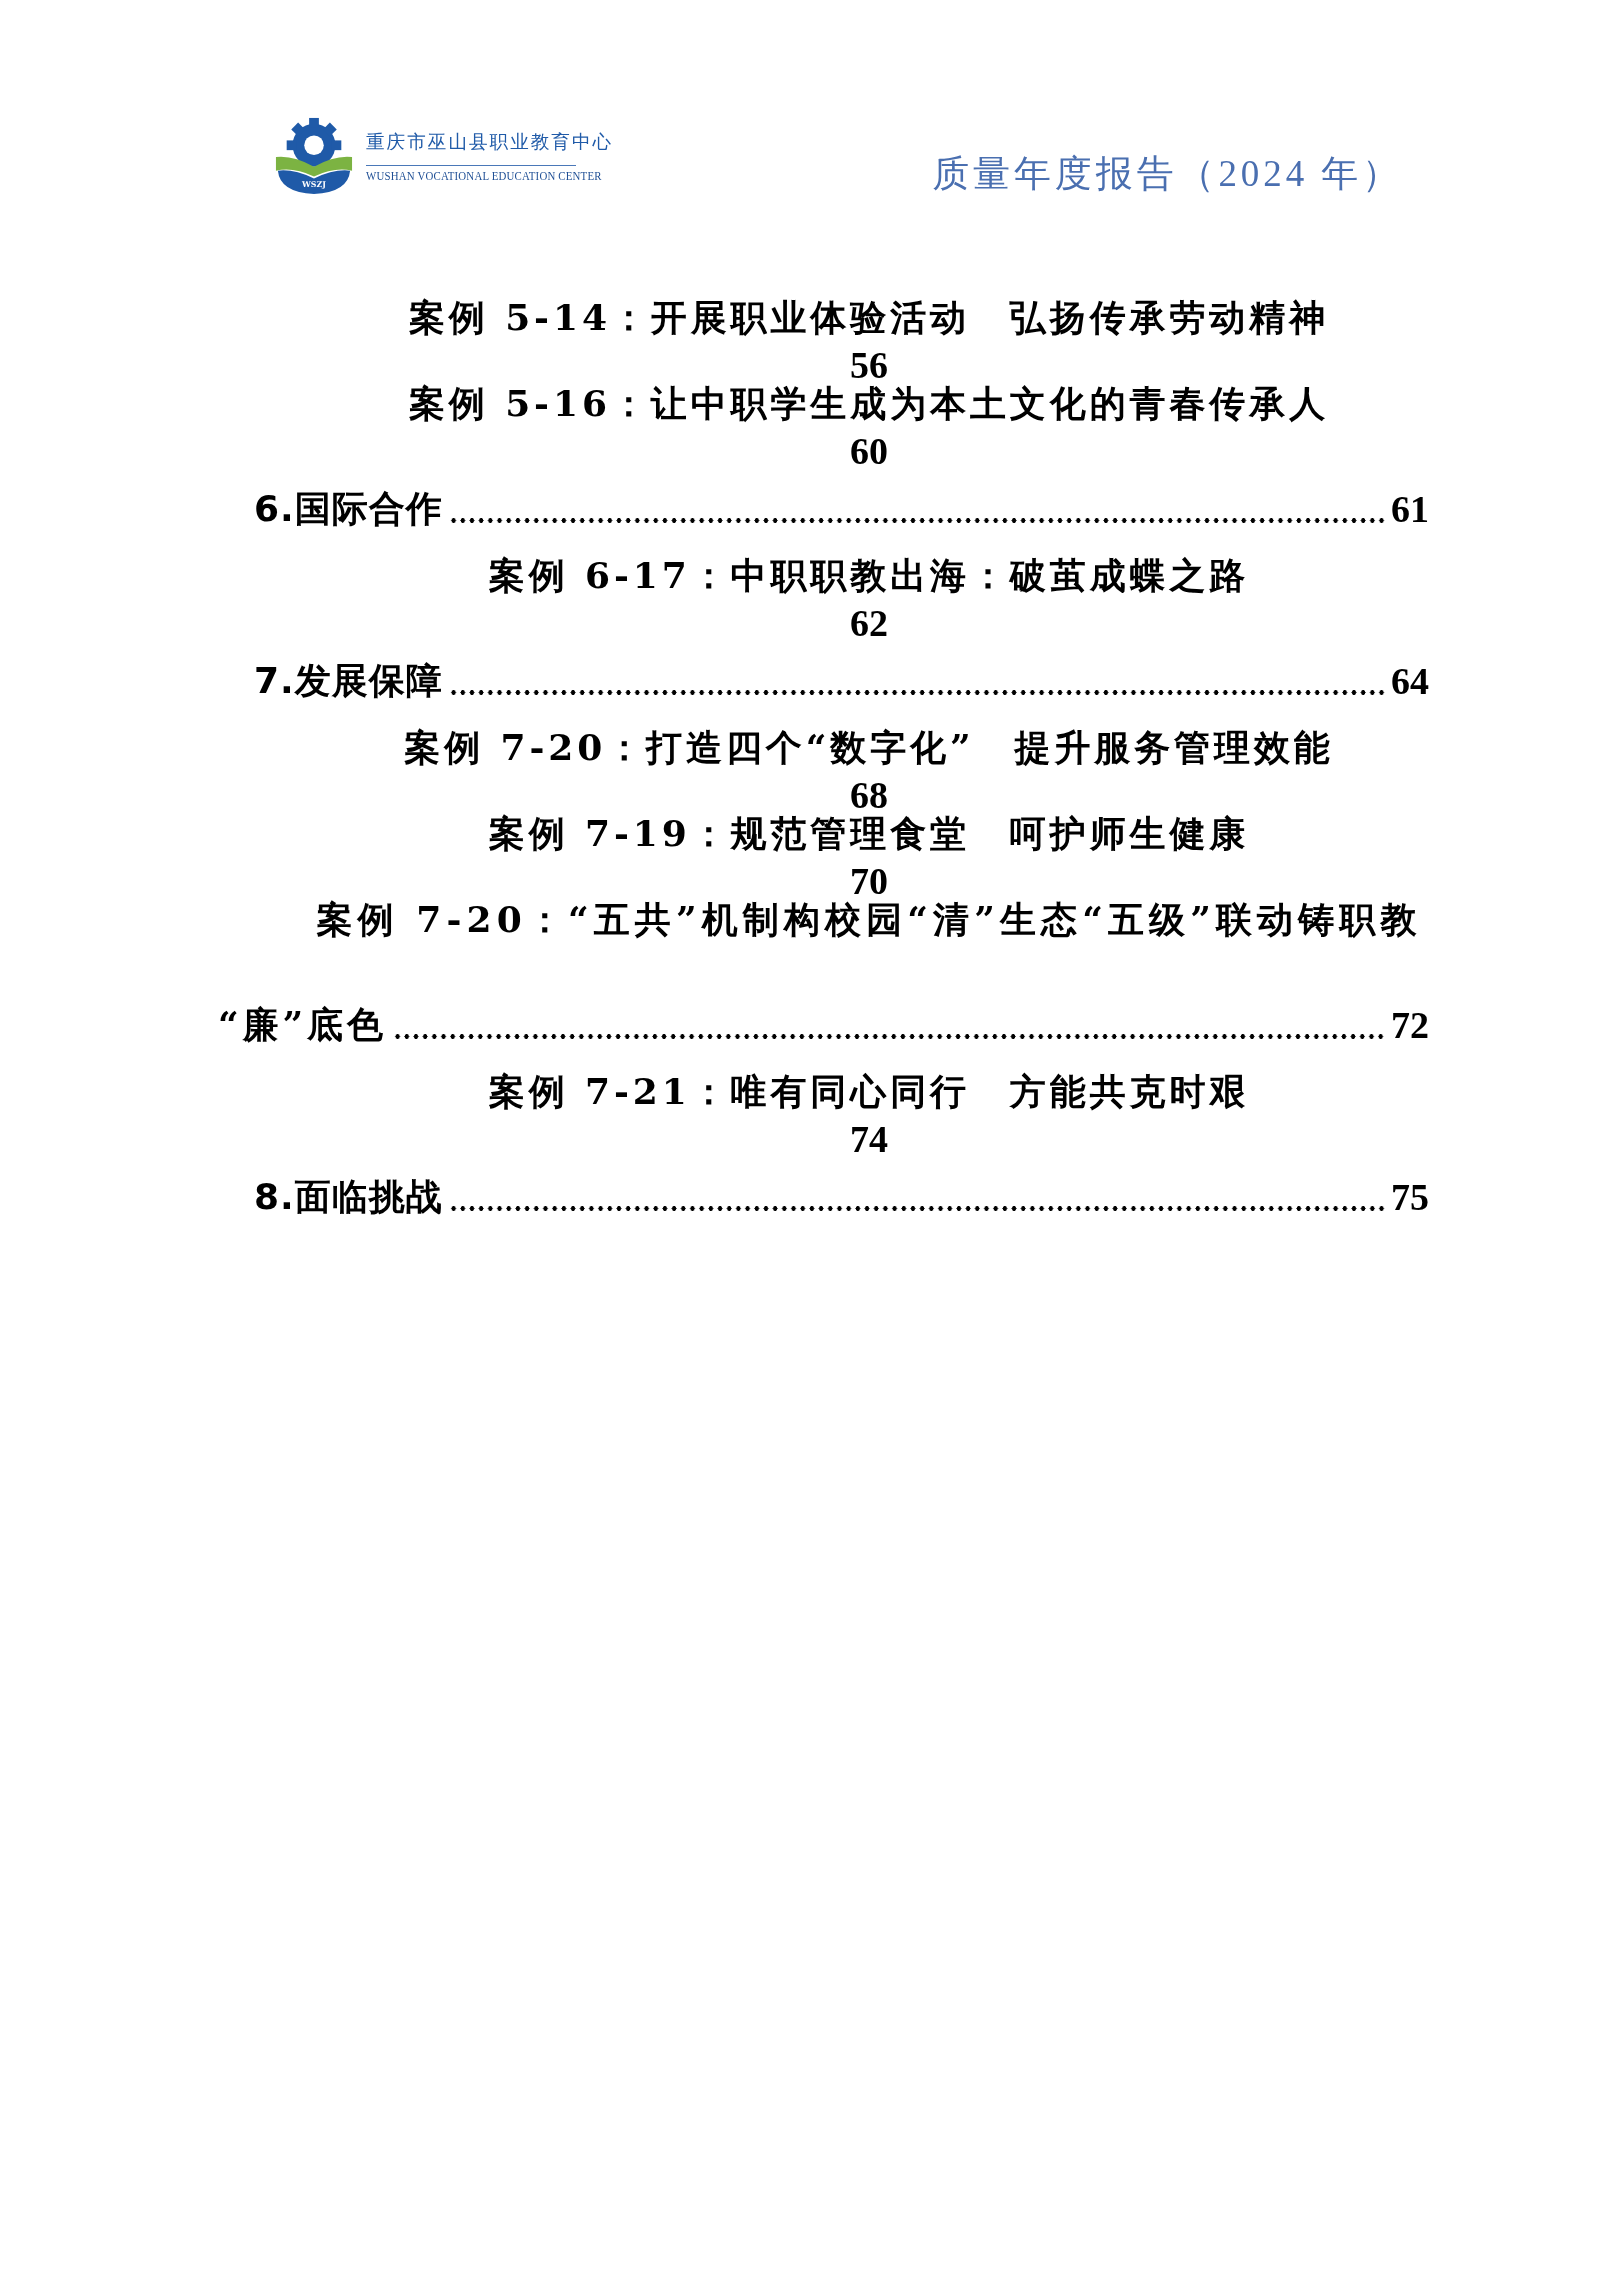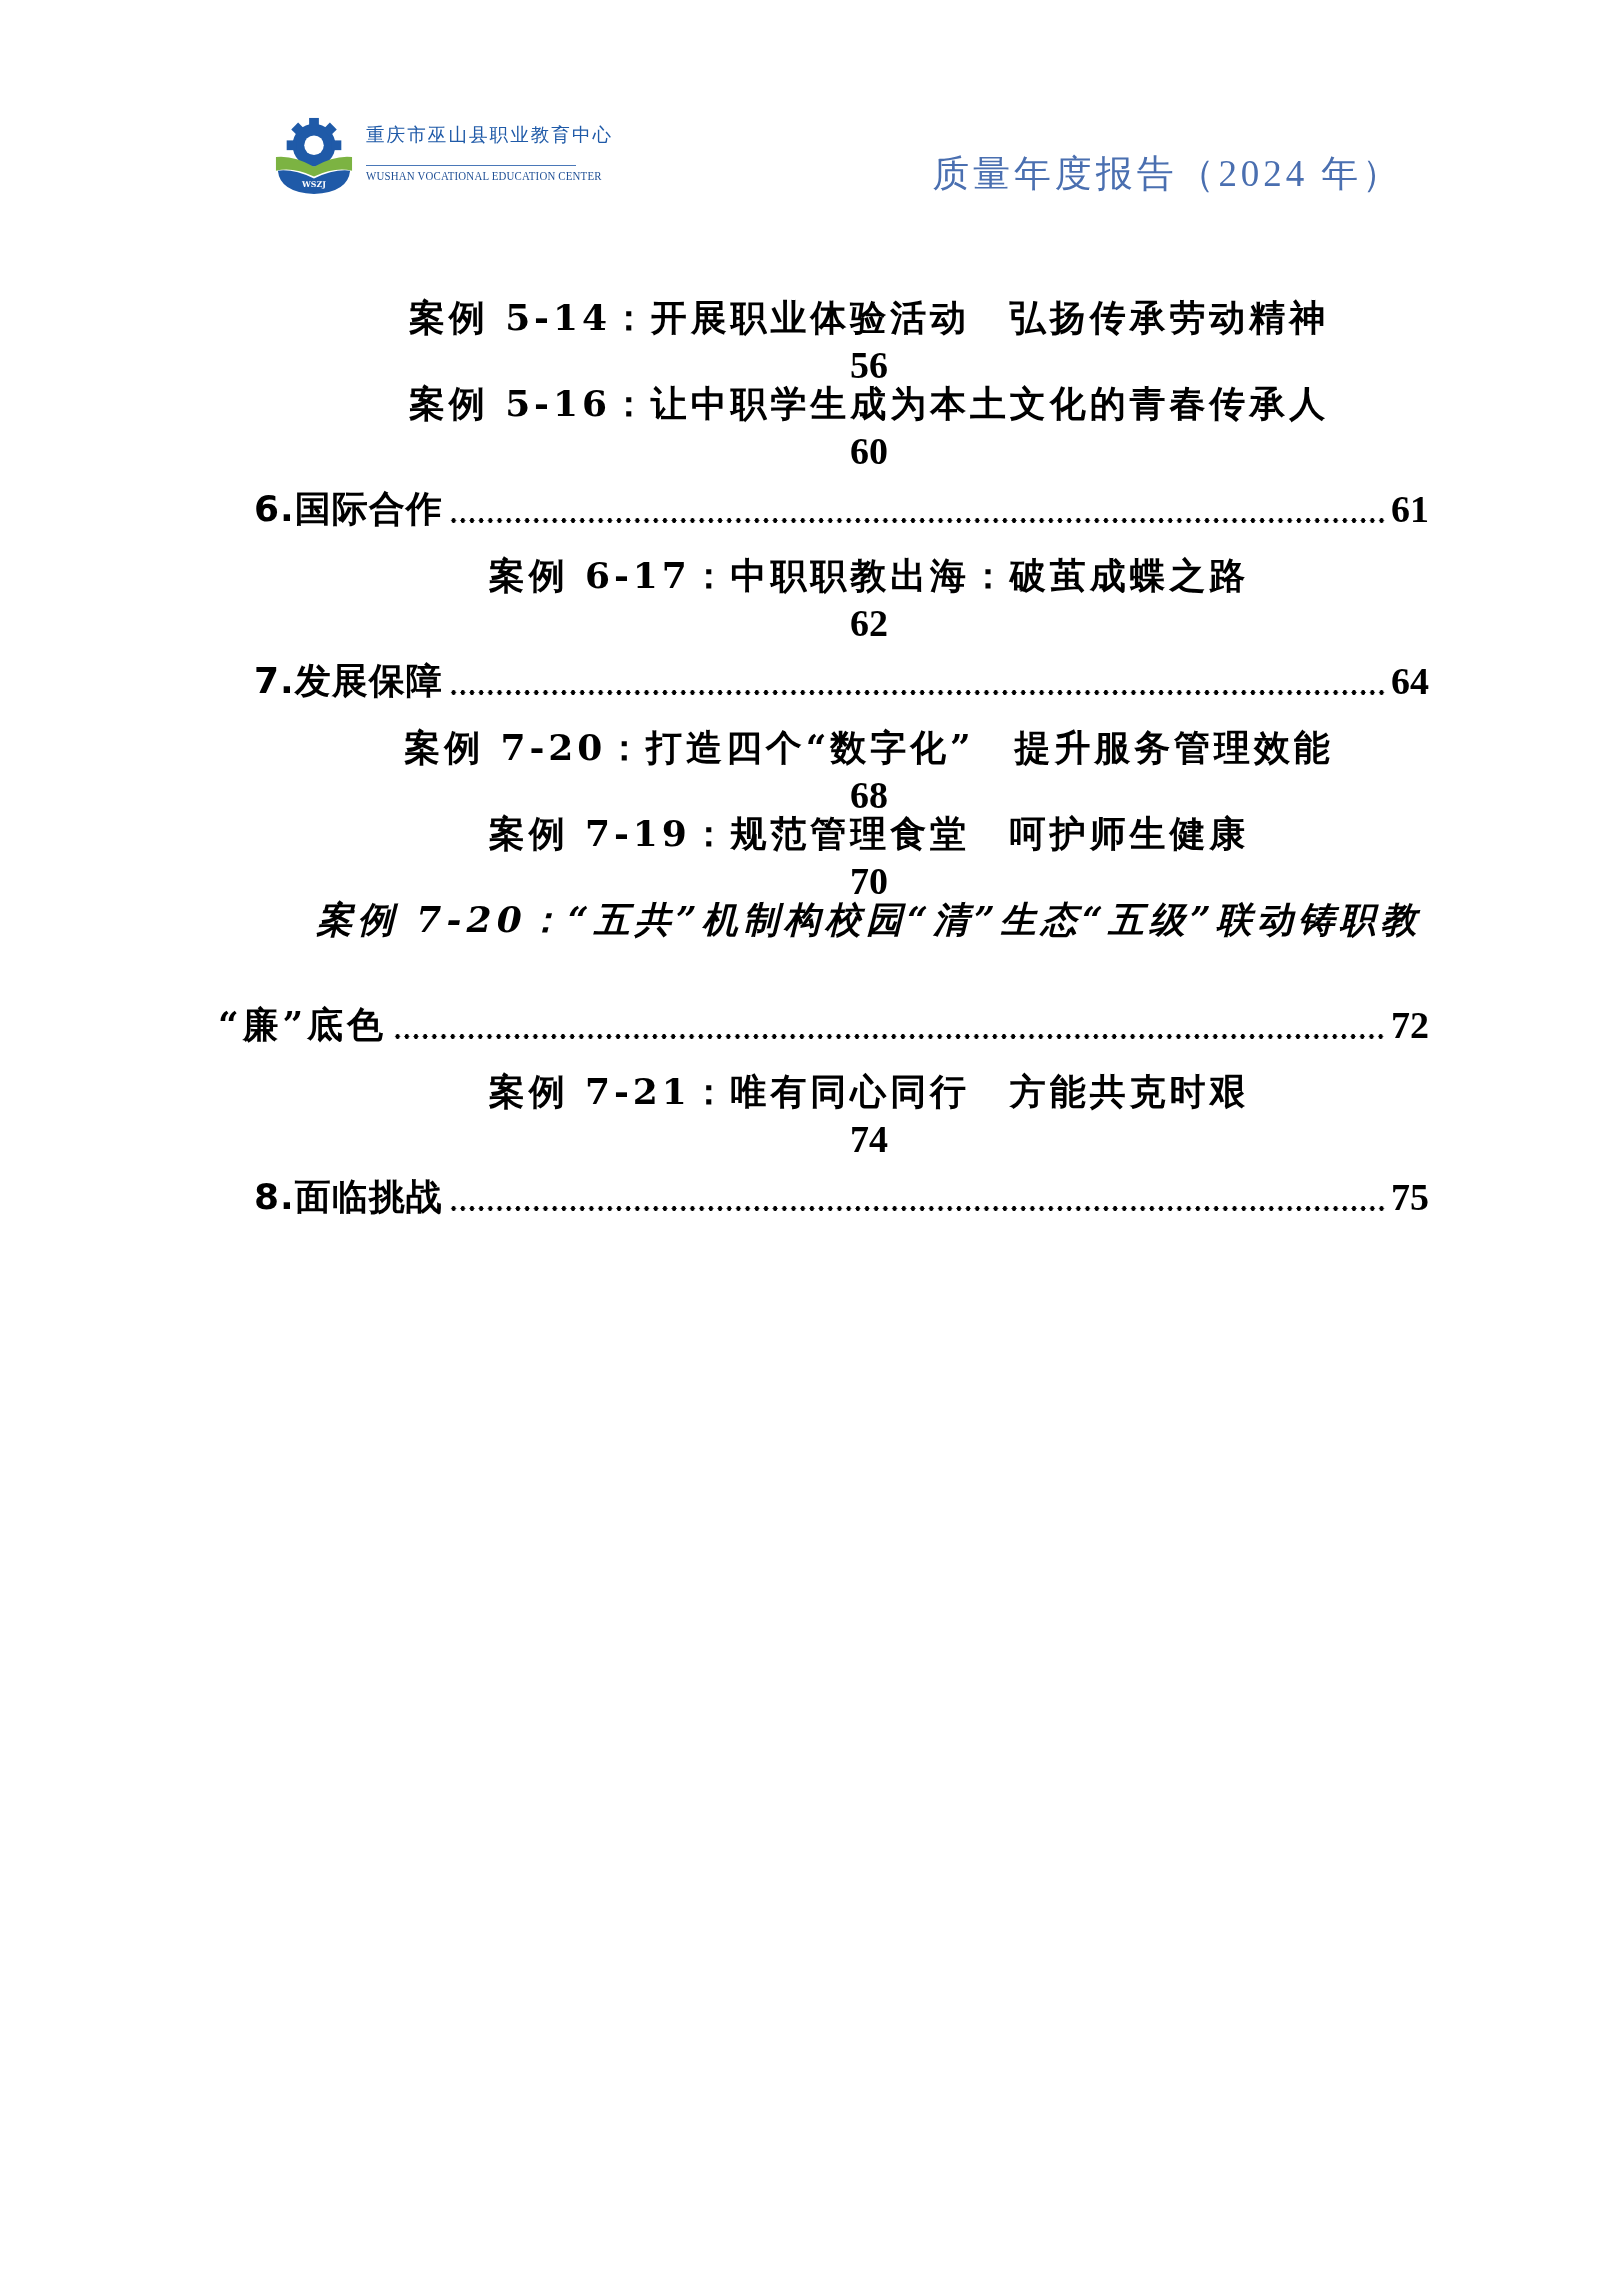--- a/index.html
+++ b/index.html
@@ -1,37 +1,37 @@
 <!DOCTYPE html>
 <html><head>
 <meta charset="utf-8">
 <style>
   html, body { margin: 0; padding: 0; background: #ffffff; }
   body { width: 1621px; height: 2293px; position: relative; overflow: hidden;
          font-family: "DejaVu Serif", "Liberation Serif", serif; color: #000; }
   .header { position: absolute; left: 0; top: 0; width: 1621px; height: 225px; }
   .logo { position: absolute; left: 272px; top: 116px; width: 314px; height: 80px; }
   .logo-emblem { position: absolute; left: 0; top: 0; width: 84px; height: 80px; }
-  .logo-cn { position: absolute; left: 94px; top: 6px; font-size: 18.6px; color: #1f5aa8;
+  .logo-cn { position: absolute; left: 94px; top: 13px; font-size: 18.6px; color: #1f5aa8;
              font-family: "DejaVu Sans", sans-serif; letter-spacing: 2px; white-space: nowrap; }
   .logo-rule { position: absolute; left: 94px; top: 49px; width: 210px; height: 1px; background: #4a78b8; }
   .logo-en { position: absolute; left: 94px; top: 53px; font-size: 11.8px; color: #1f4f95;
              font-family: "Liberation Serif", serif; white-space: nowrap; letter-spacing: 0.2px; transform: scaleX(0.92); transform-origin: left; }
   .report-title { position: absolute; right: 218px; top: 149px; font-size: 37px; color: #4a6fb0;
                   font-family: Liberation Serif, serif; letter-spacing: 3.9px; white-space: nowrap; }
   .toc { position: absolute; left: 218px; top: 294px; width: 1211px; }
   .toc-row { position: relative; height: 86px; display: flex; align-items: center; }
   .toc-row.indent { padding-left: 91px; flex-direction: column; }
   .toc-row .label { white-space: nowrap; font-size: 36px; font-weight: bold; letter-spacing: 3.9px; }
   .toc-row.level1 .label { font-family: "DejaVu Sans", sans-serif; letter-spacing: 1px; margin-left: 36px; }
   .toc-row .leader { flex: 1; height: 39px; margin: 0 3.9px 0 5.9px; position: relative; overflow: hidden; }
   .toc-row .leader::before { content: ""; position: absolute; left: 0; right: 0; bottom: 5.9px; height: 4.9px;
      background-image: radial-gradient(circle, #000 2.2px, transparent 2.5px); background-size: 9.2px 4.9px; background-repeat: repeat-x; }
   .toc-row .page { font-family: "Liberation Serif", serif; font-weight: bold; font-size: 38px; white-space: nowrap; }
-  .toc-row.wrap-first .label { letter-spacing: 5.1px; font-style: italic; }
+  .toc-row.wrap-first .label { letter-spacing: 5.1px; }
 </style>
 </head>
 <body>
 
 <div class="header">
   <div class="logo">
     <svg class="logo-emblem" viewBox="0 0 86 82">
       <g fill="#1f5aa8">
         <circle cx="43" cy="30" r="22"></circle>
         <rect x="38" y="2" width="10" height="10"></rect>

